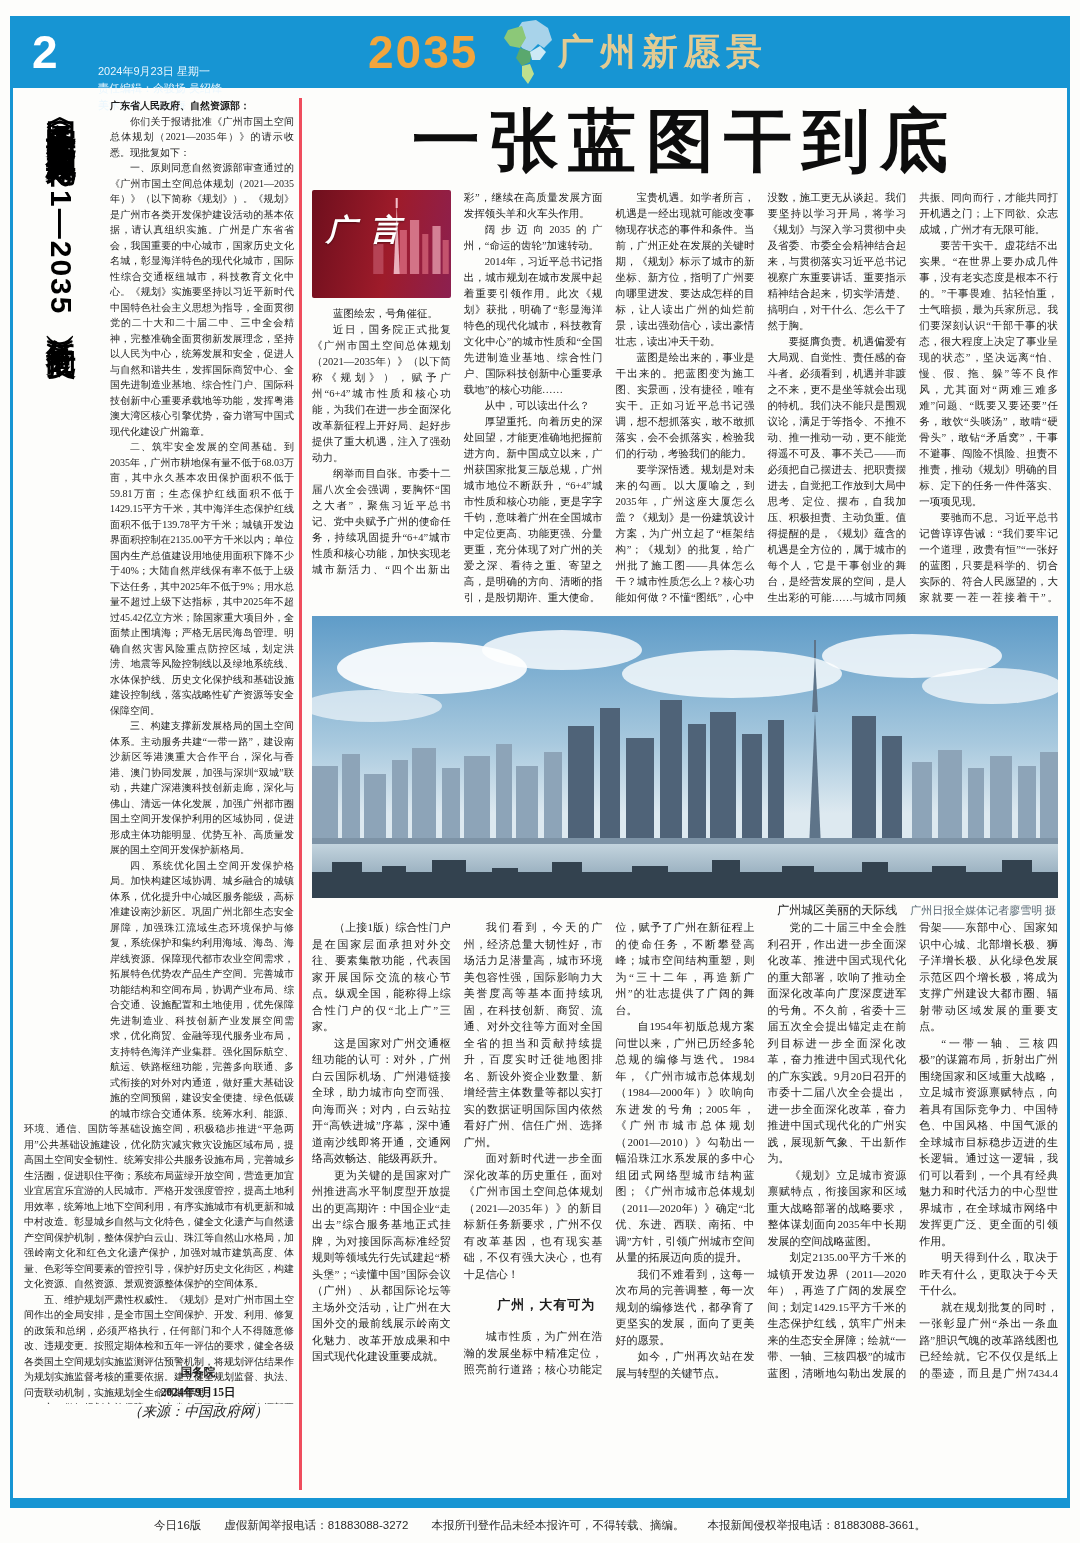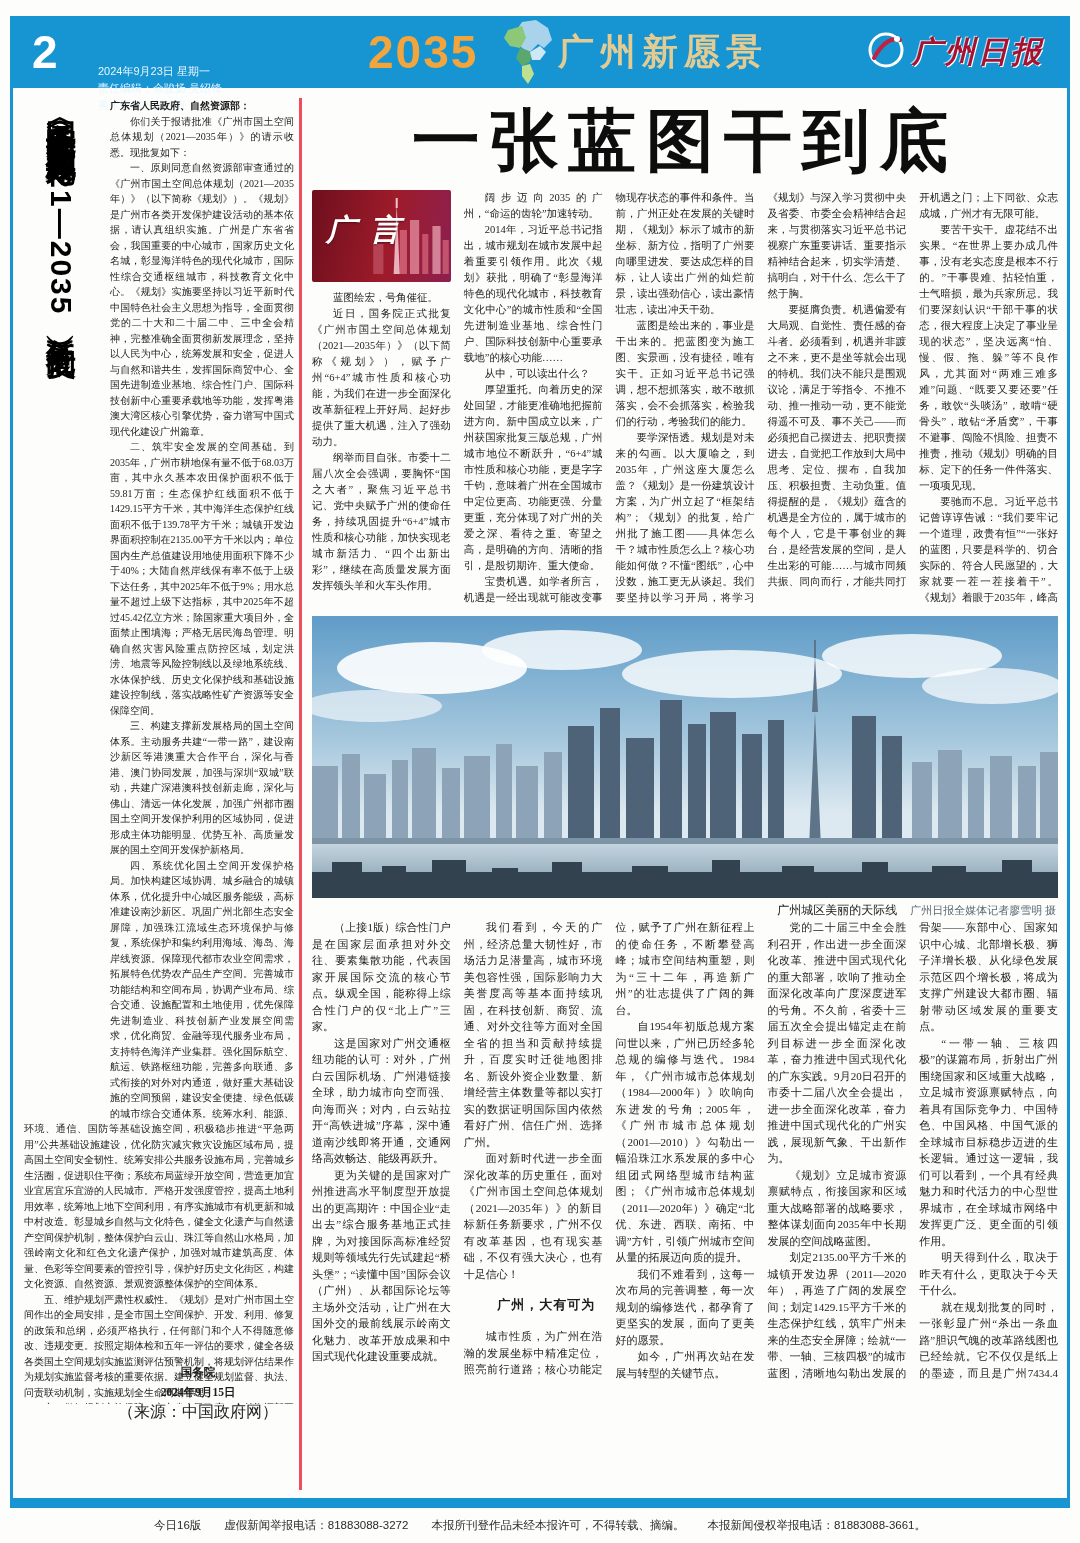--- a/index.html
+++ b/index.html
@@ -25,31 +25,31 @@
   .approval{position:absolute;left:24px;top:98px;width:270px;height:1396px;}
   .approval-flow{height:1306px;overflow:hidden;font-size:10px;line-height:15.5px;text-align:justify;}
   .vtitle{float:left;width:74px;height:1008px;margin-right:12px;writing-mode:vertical-rl;
           font-family:"Liberation Sans","DejaVu Sans",sans-serif;font-weight:700;font-size:30px;
           line-height:74px;letter-spacing:2px;color:#000;}
   .salutation{font-weight:700;margin:0;}
   .approval-flow p{margin:0;text-indent:2em;}
   .approval-flow p.salutation{text-indent:0;}
   .sig{position:absolute;right:6px;top:1264px;width:180px;text-align:center;font-size:11.5px;line-height:20px;}
   .sig .signer,.sig .sdate{font-weight:700;}
-  .sig .src{font-size:16px;color:#222;}
+  .sig .src{font-size:14px;color:#222;font-style:italic;}
   
   .rightsec{position:absolute;left:312px;top:96px;width:746px;}
   .headline1{margin:2px 0 6px 0;text-align:center;font-size:68px;line-height:86px;font-weight:700;
              letter-spacing:10px;color:#0d0d0d;}
   .cols{column-count:5;column-gap:13px;text-align:justify;overflow:hidden;}
   .cols p{margin:0;text-indent:2em;}
   .commentary-cols{height:418px;font-size:10.5px;line-height:16px;}
   .flow{display:contents;}
   
-  .gybox{position:relative;width:100%;height:92px;margin-bottom:8px;border-radius:2px;overflow:hidden;
+  .gybox{position:relative;width:100%;height:108px;margin-bottom:8px;border-radius:2px;overflow:hidden;
          background:linear-gradient(100deg,#6e0f1d 0%,#9e1b2a 55%,#8c2050 100%);break-inside:avoid;}
   .gybox svg{position:absolute;left:0;top:0;}
   .gytext{position:absolute;left:14px;top:18px;color:#fff;font:700 italic 30px/44px "Liberation Serif",serif;
           letter-spacing:14px;text-shadow:0 1px 2px #00000066;}
   
   .photo{position:relative;width:100%;height:282px;margin-top:8px;background:#9db8cc;overflow:hidden;}
   .caption{margin-top:3px;text-align:right;font-size:12px;line-height:18px;color:#222;padding-right:2px;}
   .caption .credit{color:#5a6b77;font-size:11px;margin-left:10px;}
   
   .headline2{margin:14px 0 10px 0;text-align:center;font-size:44px;line-height:56px;font-weight:400;
@@ -77,30 +77,20 @@
     <span class="banner-map">
       <svg width="78" height="68" viewBox="0 0 78 68">
         <path d="M44 4 L58 2 L70 10 L74 22 L66 30 L60 26 L52 34 L44 30 L38 20 L40 10 Z" fill="#a8d3ea"></path>
         <path d="M30 12 L44 8 L48 20 L42 30 L32 28 L26 20 Z" fill="#8cc878"></path>
         <path d="M42 30 L54 34 L52 44 L44 48 L38 40 Z" fill="#5aa86e"></path>
         <path d="M44 48 L52 46 L56 56 L50 66 L44 58 Z" fill="#bfe08e"></path>
         <path d="M52 34 L62 28 L68 34 L62 42 L54 42 Z" fill="#cde9f5"></path>
       </svg>
     </span>
     <div class="banner-title">广州新愿景</div>
-    <div class="masthead">
-      <span class="mk">
-        <svg width="40" height="40" viewBox="0 0 40 40">
-          <circle cx="20" cy="20" r="16" fill="none" stroke="#ffffff" stroke-width="3"></circle>
-          <path d="M8 28 Q20 6 34 10" fill="none" stroke="#c42040" stroke-width="4" stroke-linecap="round"></path>
-          <circle cx="31" cy="9" r="3" fill="#ffffff"></circle>
-        </svg>
-      </span>
-      <span class="mtext">广州日报</span>
-    </div>
   </div>
 
   <div class="edge-l"></div>
   <div class="edge-r"></div>
   <div class="edge-b"></div>
   <div class="vrule"></div>
 
   <div class="approval">
     <div class="approval-flow">
       <div class="vtitle">国务院关于《广州市国土空间总体规划（2021—2035年）》的批复</div>

